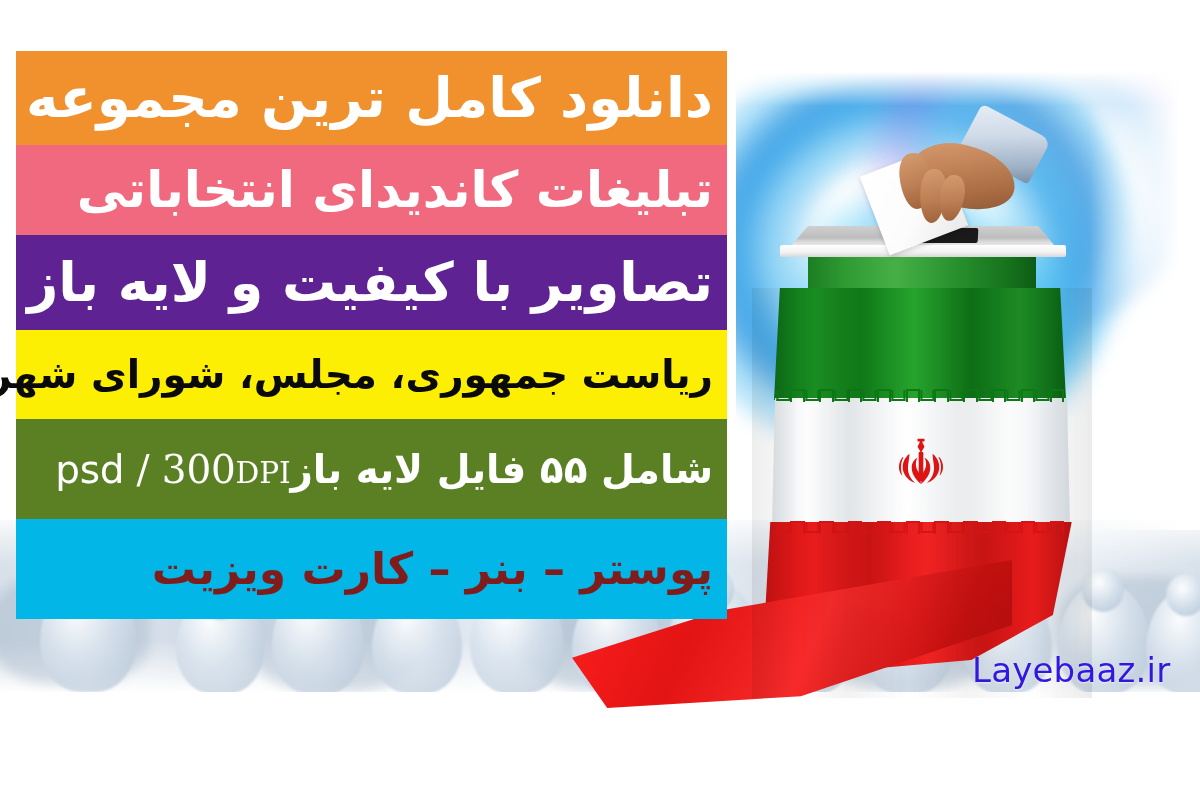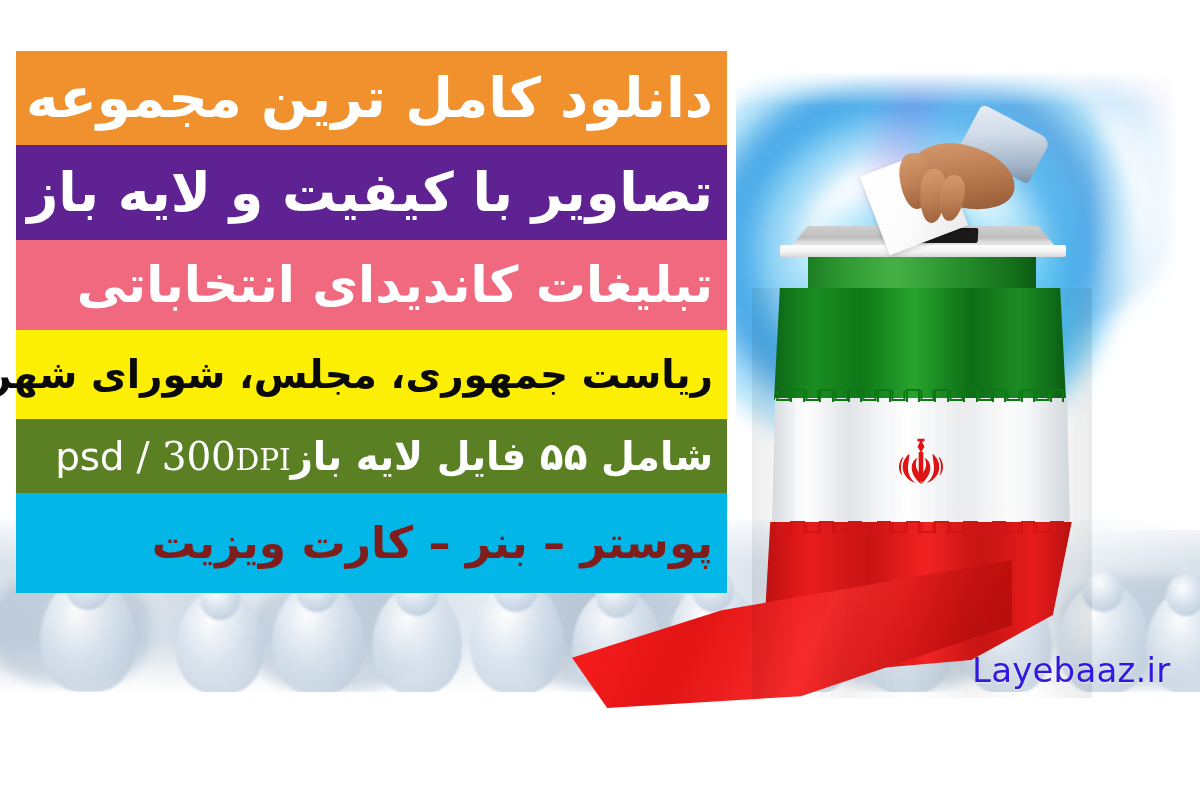--- a/index.html
+++ b/index.html
@@ -286,21 +286,21 @@
     width: 100%;
     text-align: right;
     line-height: 1;
     font-weight: 700;
     letter-spacing: -0.2px;
   }
   .bar-1 { height: 94px;  background: #f0912d; }
   .bar-2 { height: 95px;  background: #5f2292; }
   .bar-3 { height: 90px;  background: #f0697e; }
   .bar-4 { height: 89px;  background: #fdef04; }
-  .bar-5 { height: 74px;  background: #5a8023; }
+  .bar-5 { height: 100px;  background: #5a8023; }
   .bar-6 { height: 100px; background: #02b7e8; }
 
   .bar-1 .bar-text { color: #ffffff; font-size: 55px; }
   .bar-2 .bar-text { color: #ffffff; font-size: 54px; }
   .bar-3 .bar-text { color: #ffffff; font-size: 50px; }
   .bar-4 .bar-text { color: #0a0a0a; font-size: 39px; font-weight: 700; }
   .bar-5 .bar-text { color: #ffffff; font-size: 39px; }
   .bar-6 .bar-text { color: #7f1d1d; font-size: 44px; letter-spacing: 1px; }
 
   .bar-5 .lat {
@@ -475,28 +475,28 @@
 
     <div class="flag-shade"></div>
   </div>
 
   <div class="bars">
 
     <div class="bar bar-1">
       <span class="bar-text">دانلود کامل ترین مجموعه</span>
     </div>
 
+    <div class="bar bar-3">
+      <span class="bar-text">تبلیغات کاندیدای انتخاباتی</span>
+    </div>
+
     <div class="bar bar-2">
       <span class="bar-text">تصاویر با کیفیت و لایه باز</span>
     </div>
 
-    <div class="bar bar-3">
-      <span class="bar-text">تبلیغات کاندیدای انتخاباتی</span>
-    </div>
-
     <div class="bar bar-4">
       <span class="bar-text">ریاست جمهوری، مجلس، شورای شهر و ..</span>
     </div>
 
     <div class="bar bar-5">
       <span class="bar-text"><span>شامل ۵۵ فایل لایه باز</span><span class="psd">&nbsp;<span>psd</span>&nbsp;</span><span class="lat"><span>/</span>&nbsp;<span>300</span><span class="small">DPI</span></span></span>
     </div>
 
     <div class="bar bar-6">
       <span class="bar-text">پوستر  –  بنر  –  کارت ویزیت</span>

